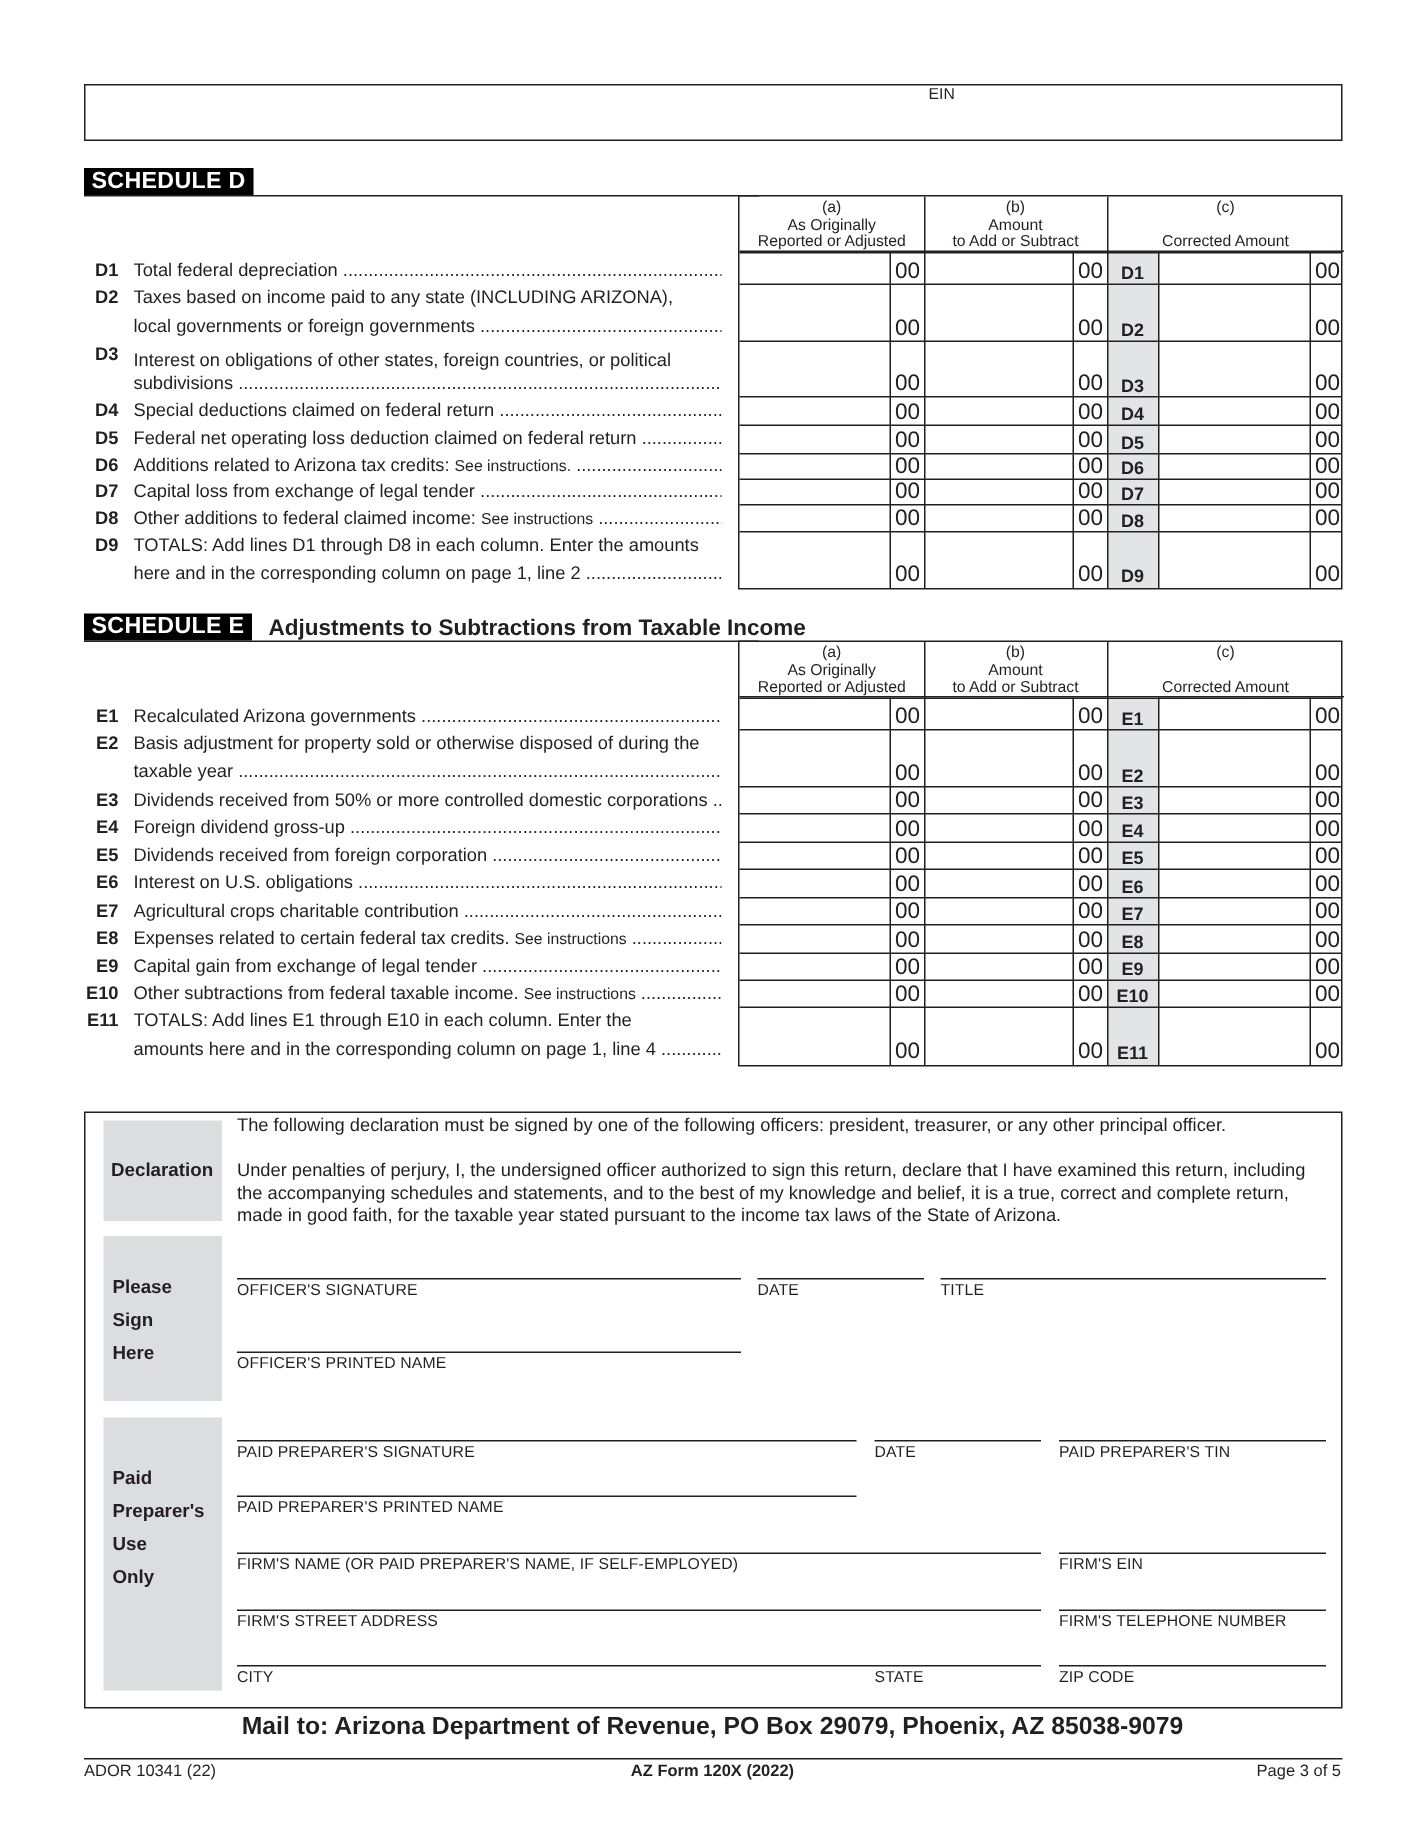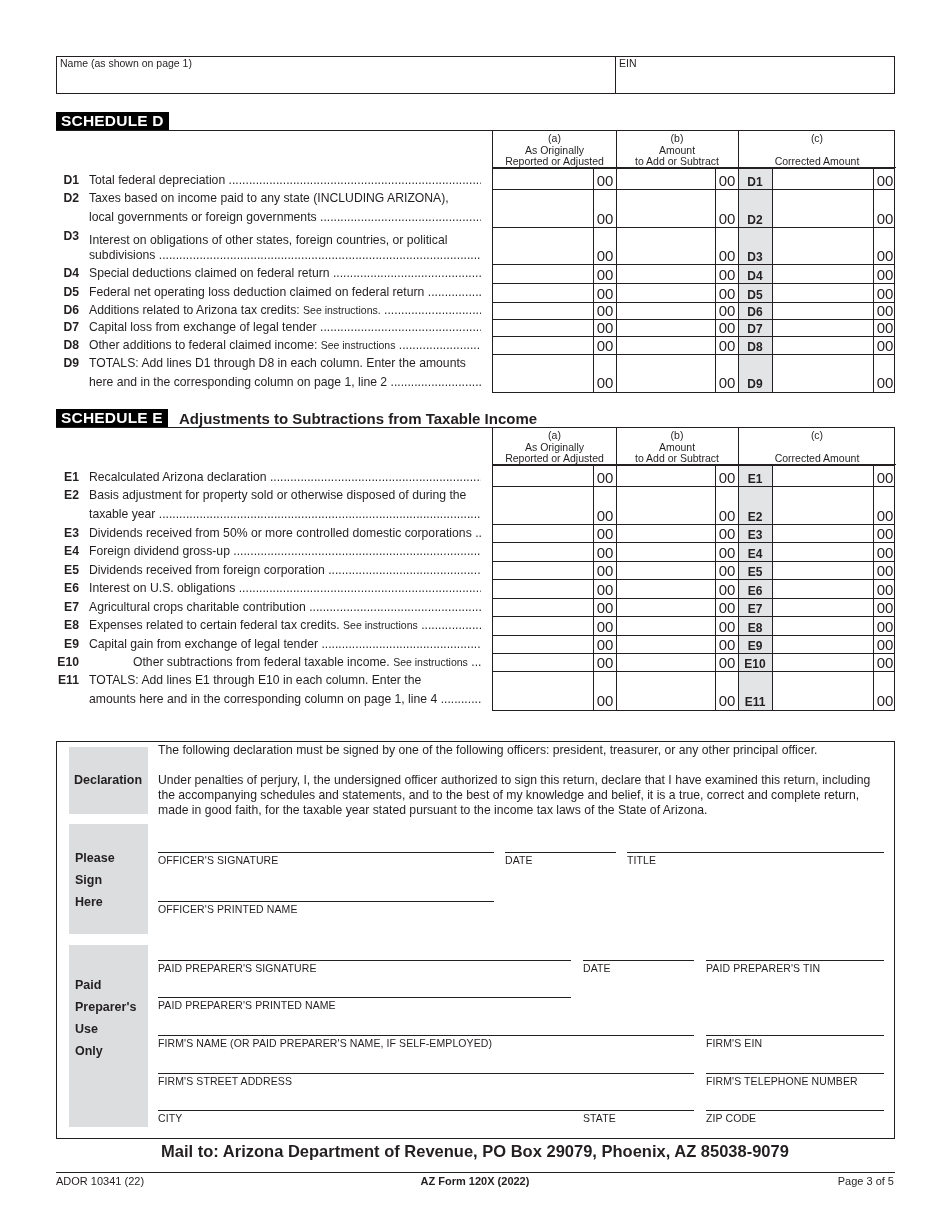--- a/index.html
+++ b/index.html
@@ -47,24 +47,20 @@
   .siginput { position: absolute; left: 0; right: 0; bottom: 1px; height: 18px; border: none; background: transparent; outline: none; font-family: "Liberation Sans", sans-serif; font-size: 12px; }
 
   .mailto { left: 0; width: 950px; top: 1142px; text-align: center; font-weight: bold; font-size: 16.5px; }
   .footrule { left: 56px; width: 839px; top: 1172px; border-top: 1px solid #231f20; }
   .foot { top: 1175px; font-size: 11px; }
 </style>
 </head>
 <body>
 
 <div class="abs namebox">
-  <div class="namecell">
-    <span class="fieldlabel">Name (as shown on page 1)</span>
-    <input class="fieldinput" value="" style="">
-  </div>
   <div class="eincell">
     <span class="fieldlabel">EIN</span>
     <input class="fieldinput" value="" style="">
   </div>
 </div>
 
 <div class="abs schedhdr" style="top:112px;">
   <span class="schedtag">SCHEDULE D</span>
 </div>
 
@@ -208,21 +204,21 @@
   </div>
 
 <div class="abs schedhdr" style="top:409px;">
   <span class="schedtag">SCHEDULE E</span>
   <span class="schedtitle" style="left:123px;">Adjustments to Subtractions from Taxable Income</span>
 </div>
 
 <div id="e-desc">
     <div class="abs desc" style="top: 468px; height: 18px;">
       <span class="num" style="top: -0.3px;">E1</span>
-      <span class="txt dots" style="top: -0.3px;"><span>Recalculated Arizona declaration</span> <span class="small"></span></span>
+      <span class="txt dots" style="top: -0.3px;"><span>Recalculated Arizona governments</span> <span class="small"></span></span>
     </div>
     <div class="abs desc" style="top: 486px; height: 38px;">
       <span class="num" style="top: 0px;">E2</span>
       <span class="txt" style="top: 0px;"><span>Basis adjustment for property sold or otherwise disposed of during the</span> <span class="small"></span></span>
       <span class="txt dots" style="top: 18.6px;"><span>taxable year</span></span>
     </div>
     <div class="abs desc" style="top: 524px; height: 18px;">
       <span class="num" style="top: -0.3px;">E3</span>
       <span class="txt dots" style="top: -0.3px;"><span>Dividends received from 50% or more controlled domestic corporations</span> <span class="small"></span></span>
     </div>
@@ -245,21 +241,21 @@
     <div class="abs desc" style="top: 616px; height: 19px;">
       <span class="num" style="top: 0.2px;">E8</span>
       <span class="txt dots" style="top: 0.2px;"><span>Expenses related to certain federal tax credits.</span> <span class="small">See instructions</span></span>
     </div>
     <div class="abs desc" style="top: 635px; height: 18px;">
       <span class="num" style="top: -0.3px;">E9</span>
       <span class="txt dots" style="top: -0.3px;"><span>Capital gain from exchange of legal tender</span> <span class="small"></span></span>
     </div>
     <div class="abs desc" style="top: 653px; height: 18px;">
       <span class="num" style="top: -0.3px;">E10</span>
-      <span class="txt dots" style="top: -0.3px; margin-left: 44px;"><span>Other subtractions from federal taxable income.</span> <span class="small">See instructions</span></span>
+      <span class="txt dots" style="top: -0.3px;"><span>Other subtractions from federal taxable income.</span> <span class="small">See instructions</span></span>
     </div>
     <div class="abs desc" style="top: 671px; height: 38px;">
       <span class="num" style="top: 0px;">E11</span>
       <span class="txt" style="top: 0px;"><span>TOTALS:  Add lines E1 through E10 in each column. Enter the</span> <span class="small"></span></span>
       <span class="txt dots" style="top: 18.6px;"><span>amounts here and in the corresponding column on page 1, line 4</span></span>
     </div>
   </div>
 <div id="e-table" class="abs tbl" style="top: 427px; height: 284px;">
     <div class="colhdr" style="left: 0px; width: 123px;">
       <div style="min-height: 11.5px;">(a)</div>

